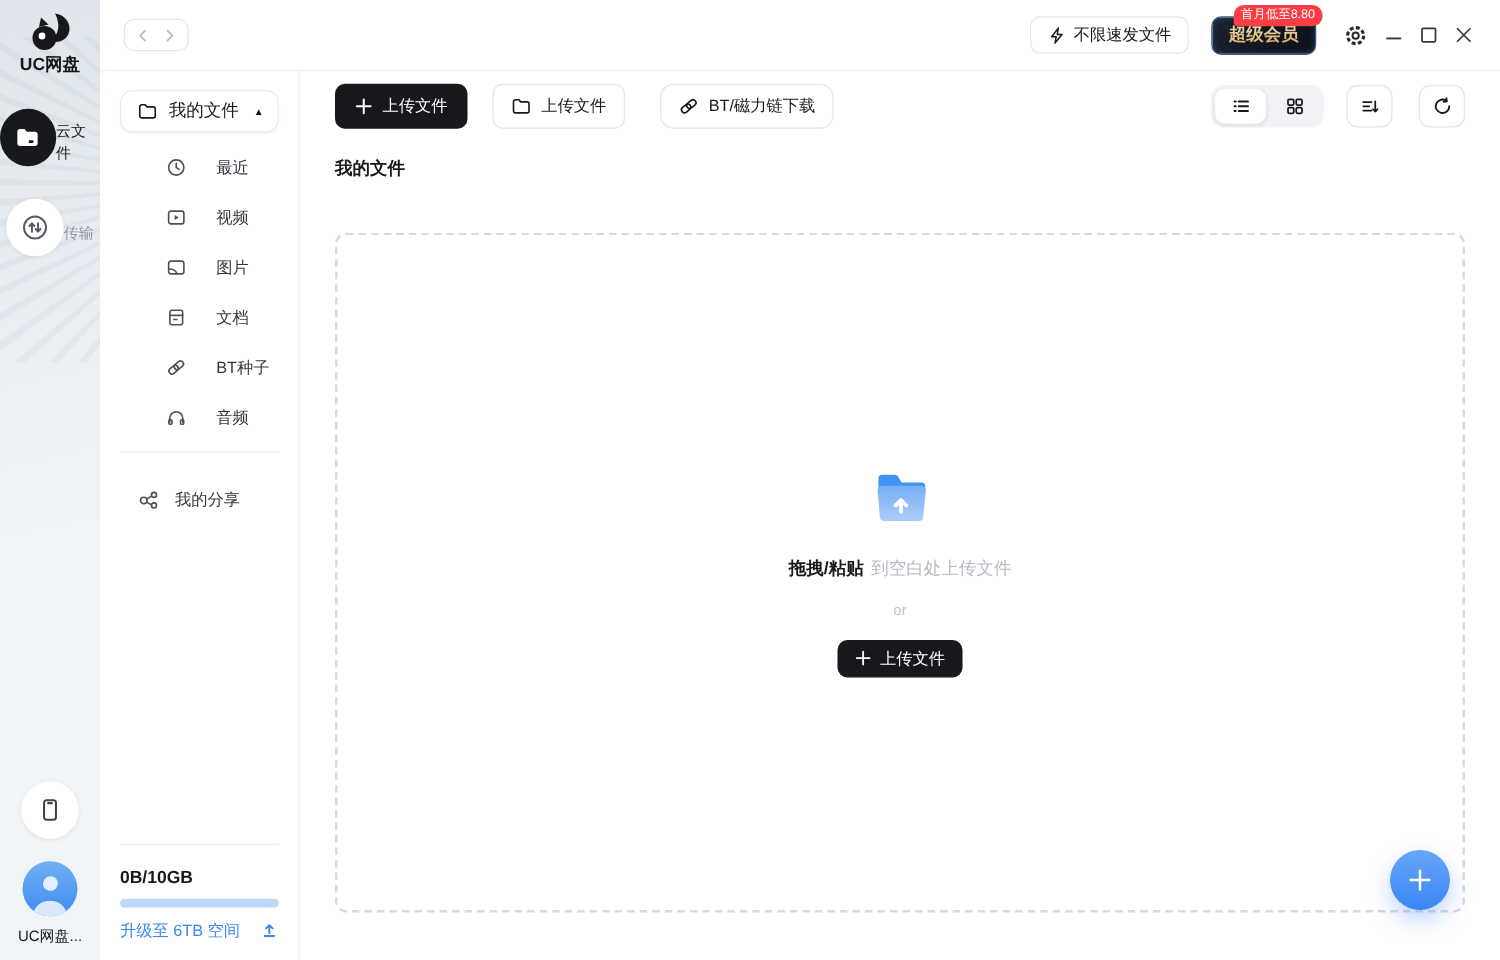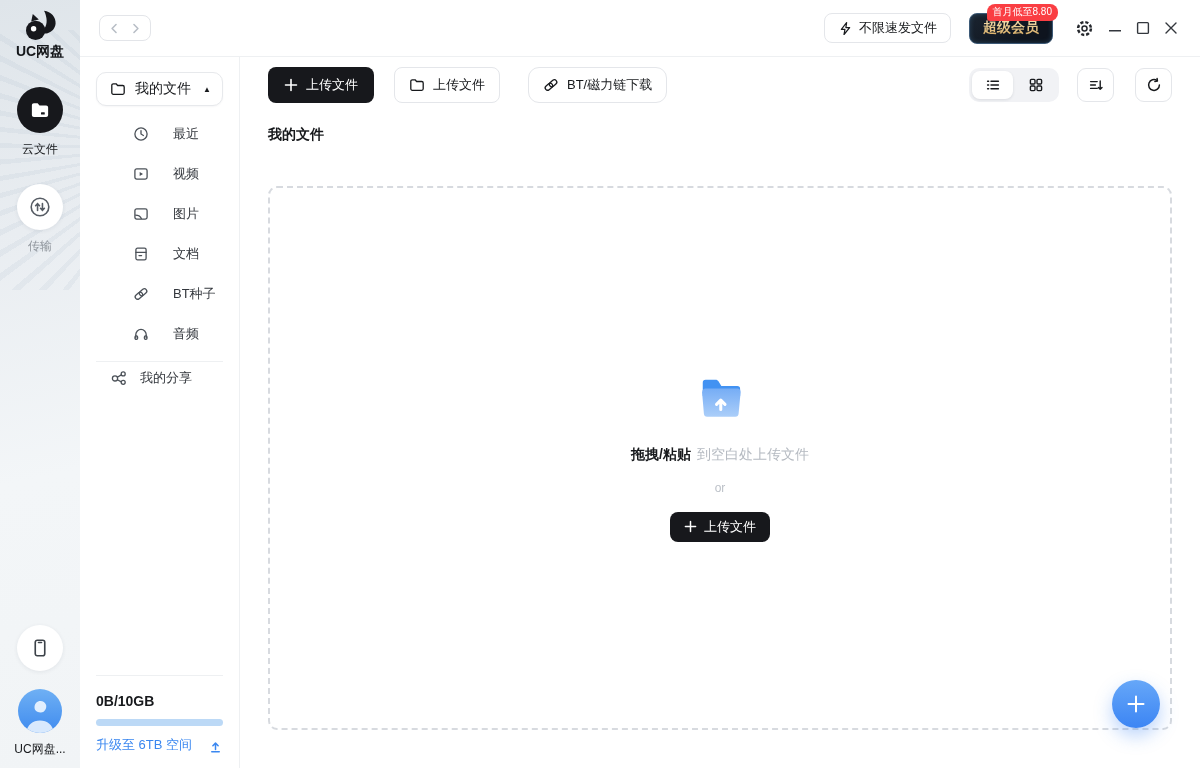--- a/index.html
+++ b/index.html
@@ -11,21 +11,21 @@
 
   
   .rail { width:80px; flex-shrink:0; position:relative; overflow:hidden;
           background:linear-gradient(168deg,#dfe5ea 0%,#e9edf1 30%,#f3f6f8 62%,#f1f4f6 100%);
           display:flex; flex-direction:column; align-items:center; z-index:3; }
   .rail::before { content:""; position:absolute; left:-30px; top:30px; width:220px; height:260px;
           background:repeating-conic-gradient(from 150deg at 95% 45%, rgba(150,170,190,.16) 0 1.6deg, transparent 1.6deg 5.2deg);
           opacity:.7; pointer-events:none; }
   .rail-logo { margin-top:10px; text-align:center; position:relative; }
   .rail-logo-label { font-size:14px; font-weight:700; color:#15171a; margin-top:1px; }
-  .rail-item { margin-top:26px; display:flex; flex-direction:column; align-items:center; position:relative; cursor:pointer; }
+  .rail-item { margin-top:26px; display:flex; flex-direction:row; align-items:center; position:relative; cursor:pointer; }
   .rail-circle { width:46px; height:46px; border-radius:50%; display:flex; align-items:center; justify-content:center; }
   .rail-circle.black { background:#17181c; }
   .rail-circle.white { background:#fff; box-shadow:0 1px 4px rgba(30,40,60,.08); }
   .rail-label { font-size:12px; margin-top:8px; color:#8f959c; }
   .rail-item.active .rail-label { color:#17191c; }
   .rail-bottom { margin-top:auto; display:flex; flex-direction:column; align-items:center; margin-bottom:10px; position:relative; }
   .avatar { width:44px; height:44px; border-radius:50%; margin-top:18px; overflow:hidden;
             background:linear-gradient(180deg,#6fb0f4 0%,#3f8bef 100%); display:flex; align-items:flex-end; justify-content:center; }
   .rail-user-label { font-size:12px; color:#17191c; margin-top:8px; }
 
@@ -59,27 +59,27 @@
              display:flex; flex-direction:column; padding:15px 16px 14px; }
   .root-btn { height:34px; border:1px solid #e7e9ec; border-radius:10px; background:#fff; display:flex;
               align-items:center; padding:0 11px 0 13px; gap:9px; font-size:14px; color:#17191c;
               box-shadow:0 1px 2px rgba(20,30,40,.04); cursor:pointer; }
   .root-caret { margin-left:auto; font-size:8px; color:#17191c; }
   .side-list { margin-top:8px; }
   .side-item { height:40px; display:flex; align-items:center; gap:24px; padding-left:37px; font-size:13px;
                color:#33373d; cursor:pointer; border-radius:8px; }
   .side-item .si-icon { color:#4b5158; display:flex; }
   .side-divider { height:1px; background:#eef0f2; margin:7px 0; }
-  .share-item { height:40px; display:flex; align-items:flex-start; gap:12px; padding-left:14px; font-size:13px;
+  .share-item { height:40px; display:flex; align-items:flex-end; gap:12px; padding-left:14px; font-size:13px;
                color:#33373d; cursor:pointer; }
   .storage { margin-top:auto; }
   .storage-divider { height:1px; background:#eef0f2; margin-bottom:17px; }
   .storage-usage { font-size:14px; font-weight:700; color:#17191c; }
   .storage-bar { height:7px; border-radius:4px; background:#bcd9f6; margin-top:10px; }
-  .upgrade-row { margin-top:10px; display:flex; align-items:flex-end; }
+  .upgrade-row { margin-top:10px; display:flex; align-items:flex-start; }
   .upgrade-link { font-size:13px; color:#3a87f0; cursor:pointer; }
   .upgrade-icon { margin-left:auto; display:flex; color:#3a87f0; cursor:pointer; }
 
   
   .main { flex:1; min-width:0; position:relative; padding:10px 28px 12px; background:#fff; }
   .toolbar { display:flex; align-items:center; }
   .btn-dark { height:36px; border-radius:8px; background:#17181c; color:#fff; border:none; padding:0 16px;
               display:flex; align-items:center; gap:8px; font-size:13px; font-weight:500; cursor:pointer;
               font-family:inherit; }
   .btn-light { height:36px; border-radius:8px; background:#fff; border:1px solid #e4e6ea; color:#17191c;

